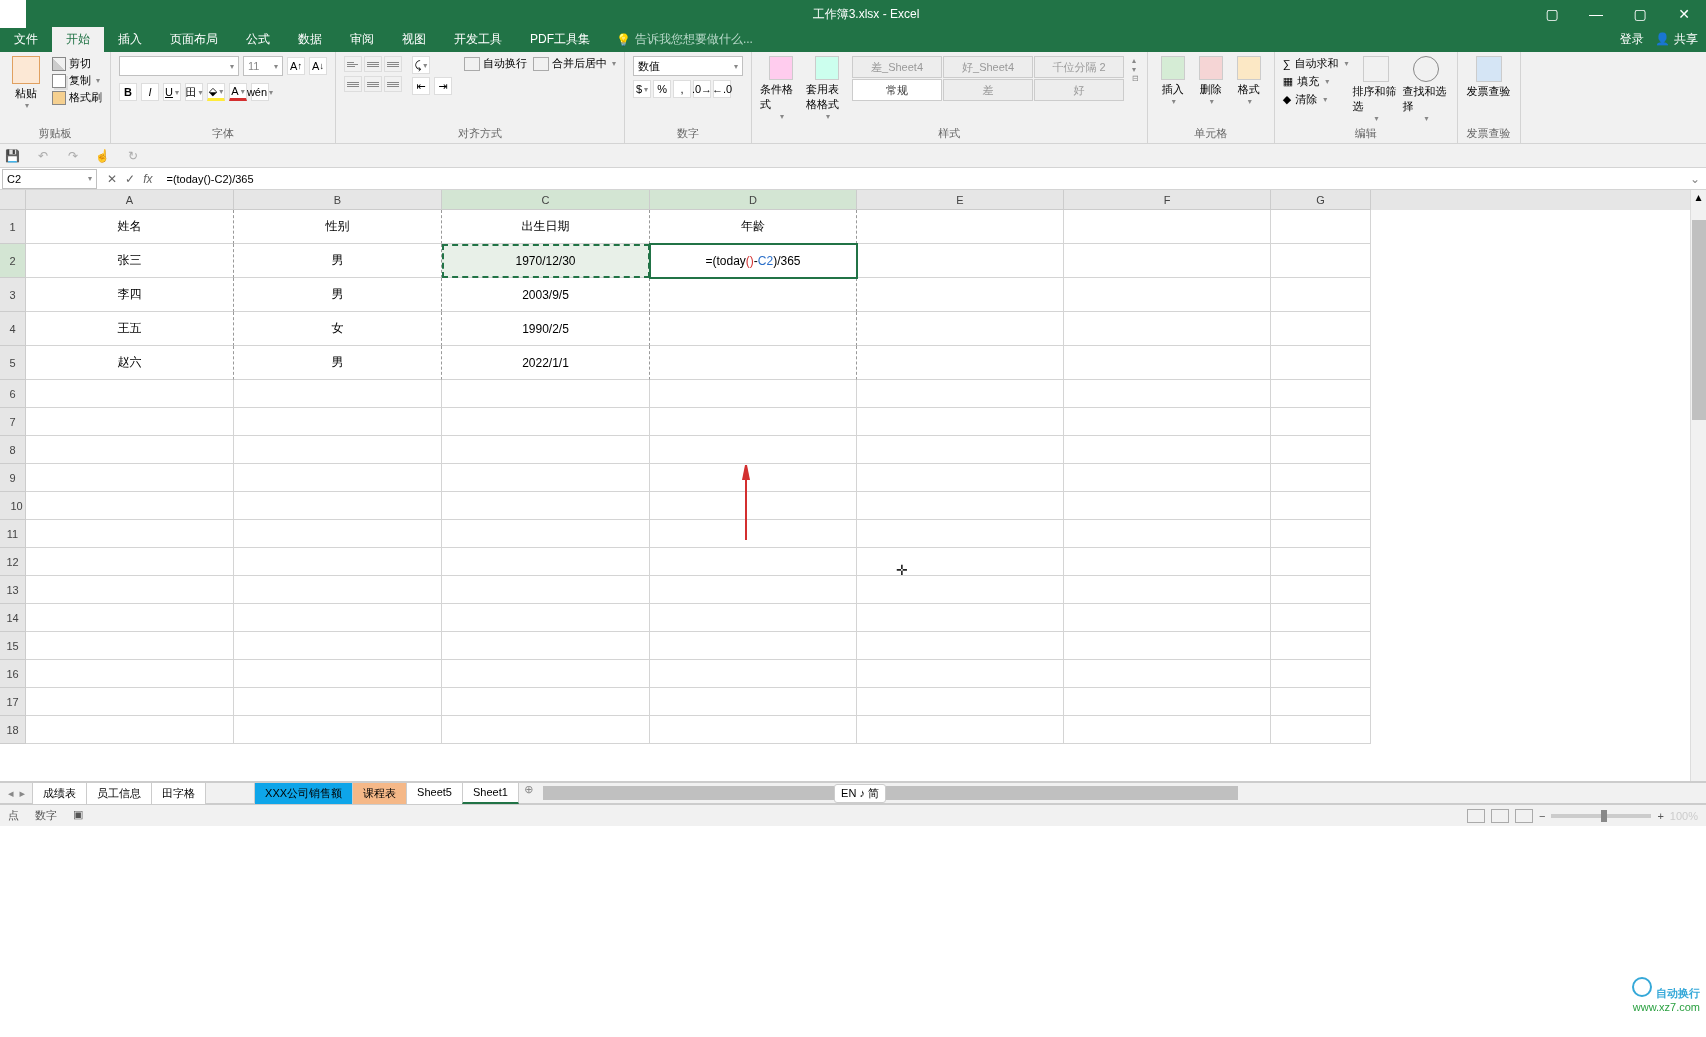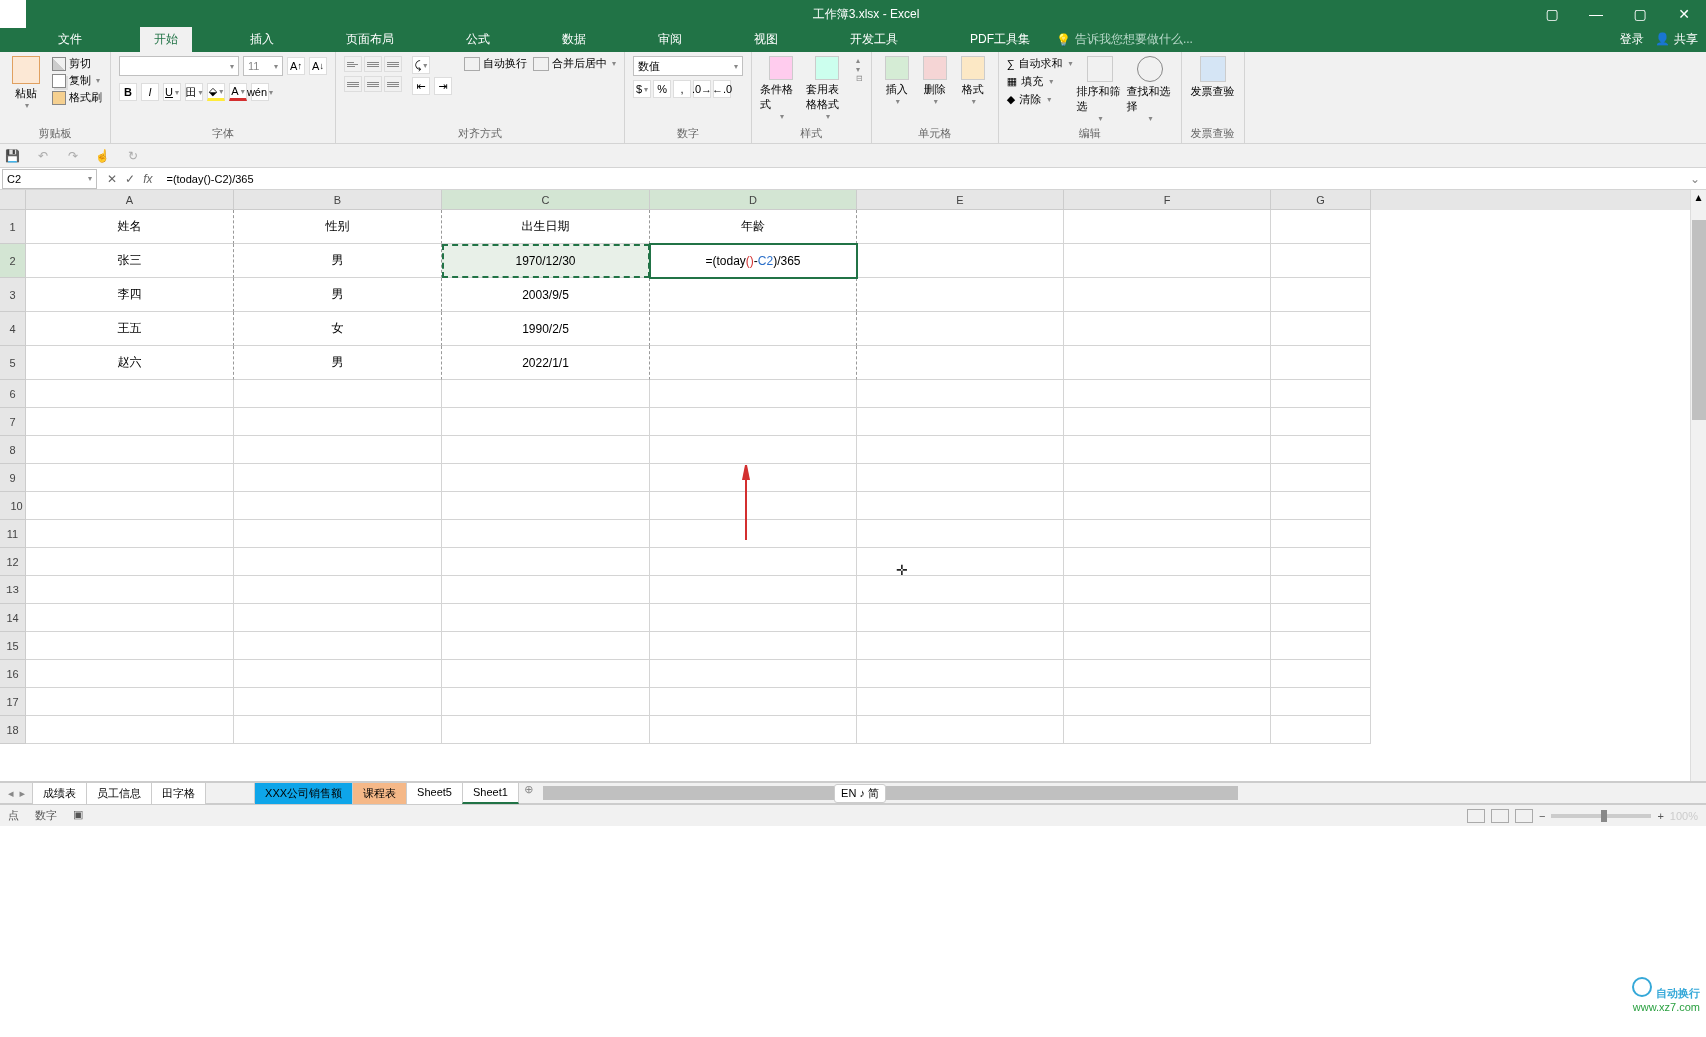--- a/index.html
+++ b/index.html
@@ -6,21 +6,21 @@
 body { background: #fff; font-size: 12px; overflow: hidden; }
 
 
 .titlebar { background: #217346; height: 28px; display: flex; align-items: center; color: #fff; position: relative; margin-left: 26px; }
 .titlebar .title { position: absolute; left: 50%; transform: translateX(-50%); font-size: 12px; }
 .titlebar .win-controls { position: absolute; right: 0; display: flex; }
 .titlebar .win-controls div { width: 44px; height: 28px; display: flex; align-items: center; justify-content: center; font-size: 14px; }
 
 
 .menutabs { background: #217346; height: 24px; display: flex; align-items: flex-end; color: #fff; font-size: 12px; position: relative; }
-.menutabs .tab { padding: 4px 14px; cursor: pointer; margin-left: 44px; }
+.menutabs .tab { padding: 4px 14px; cursor: pointer; }
 .menutabs .tab.active { background: #f1f1f1; color: #217346; }
 .menutabs .tell { color: #b8d9c9; margin-left: 12px; padding-bottom: 4px; display: flex; align-items: center; gap: 4px;}
 .menutabs .right { position: absolute; right: 8px; display: flex; gap: 12px; color:#fff; padding-bottom:4px;}
 
 
 .ribbon { background: #f1f1f1; height: 92px; border-bottom: 1px solid #d4d4d4; display: flex; }
 .ribbon-group { border-right: 1px solid #d4d4d4; padding: 2px 8px 0 8px; display: flex; flex-direction: column; justify-content: space-between; }
 .ribbon-group .glabel { text-align: center; font-size: 11px; color: #666; padding-bottom: 2px; }
 .ribbon-group .body { flex:1; display:flex; align-items:flex-start; gap:4px; padding-top:2px;}
 
@@ -305,20 +305,28 @@
       <div class="style-btn">
           <div class="sicon" style="background:#fce;"></div>
           <span>条件格式</span>
           <span class="dd">▾</span>
         </div>
       <div class="style-btn">
           <div class="sicon" style="background:#cfe;"></div>
           <span>套用表格格式</span>
           <span class="dd">▾</span>
         </div>
+      <div class="styles-gallery">
+        <div>差_Sheet4</div>
+        <div>好_Sheet4</div>
+        <div>千位分隔 2</div>
+        <div style="background:#fff;color:#333;">常规</div>
+        <div>差</div>
+        <div>好</div>
+      </div>
       <div style="display:flex;flex-direction:column;justify-content:space-around;margin-left:2px;">
         <span class="dd">▴</span>
         <span class="dd">▾</span>
         <span class="dd">⊟</span>
       </div>
     </div>
     <div class="glabel">样式</div>
   </div>
 
   <div class="ribbon-group">
@@ -540,21 +548,21 @@
         <div class="rowhead" style="height: 28px;">12</div>
         <div class="cell" style="width: 208px; height: 28px;"></div>
         <div class="cell" style="width: 208px; height: 28px;"></div>
         <div class="cell" style="width: 208px; height: 28px;"></div>
         <div class="cell" style="width: 207px; height: 28px;"></div>
         <div class="cell" style="width: 207px; height: 28px;"></div>
         <div class="cell" style="width: 207px; height: 28px;"></div>
         <div class="cell" style="width: 100px; height: 28px;"></div>
       </div>
       <div class="row">
-        <div class="rowhead" style="height: 28px; font-family: Liberation Mono, monospace;">13</div>
+        <div class="rowhead" style="height: 28px;">13</div>
         <div class="cell" style="width: 208px; height: 28px;"></div>
         <div class="cell" style="width: 208px; height: 28px;"></div>
         <div class="cell" style="width: 208px; height: 28px;"></div>
         <div class="cell" style="width: 207px; height: 28px;"></div>
         <div class="cell" style="width: 207px; height: 28px;"></div>
         <div class="cell" style="width: 207px; height: 28px;"></div>
         <div class="cell" style="width: 100px; height: 28px;"></div>
       </div>
       <div class="row">
         <div class="rowhead" style="height: 28px;">14</div>

